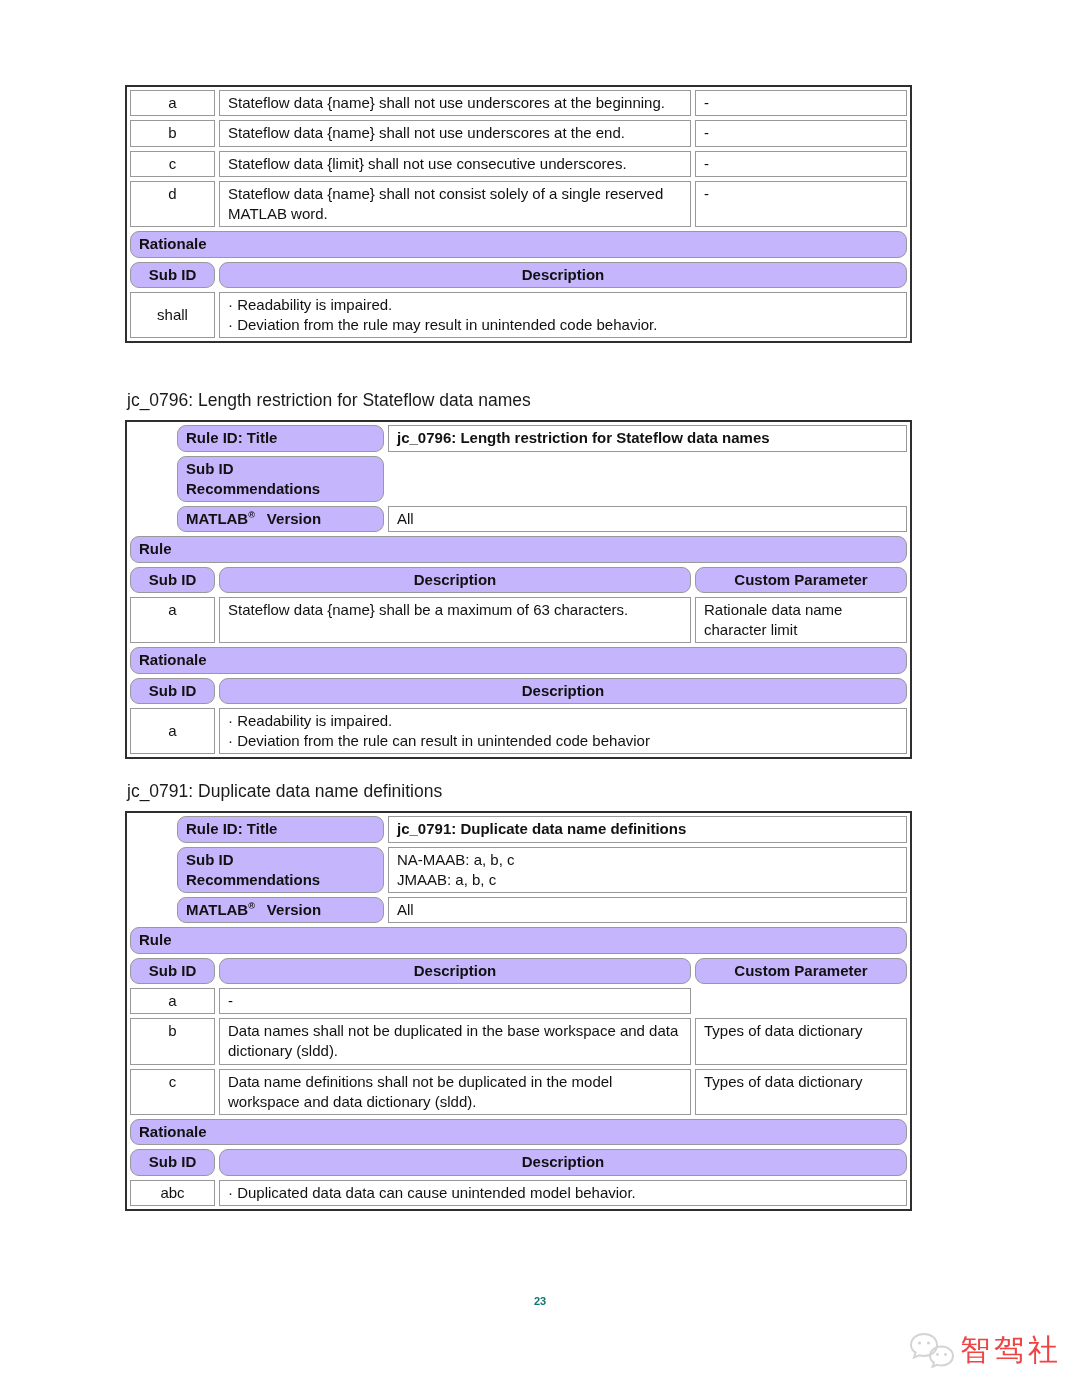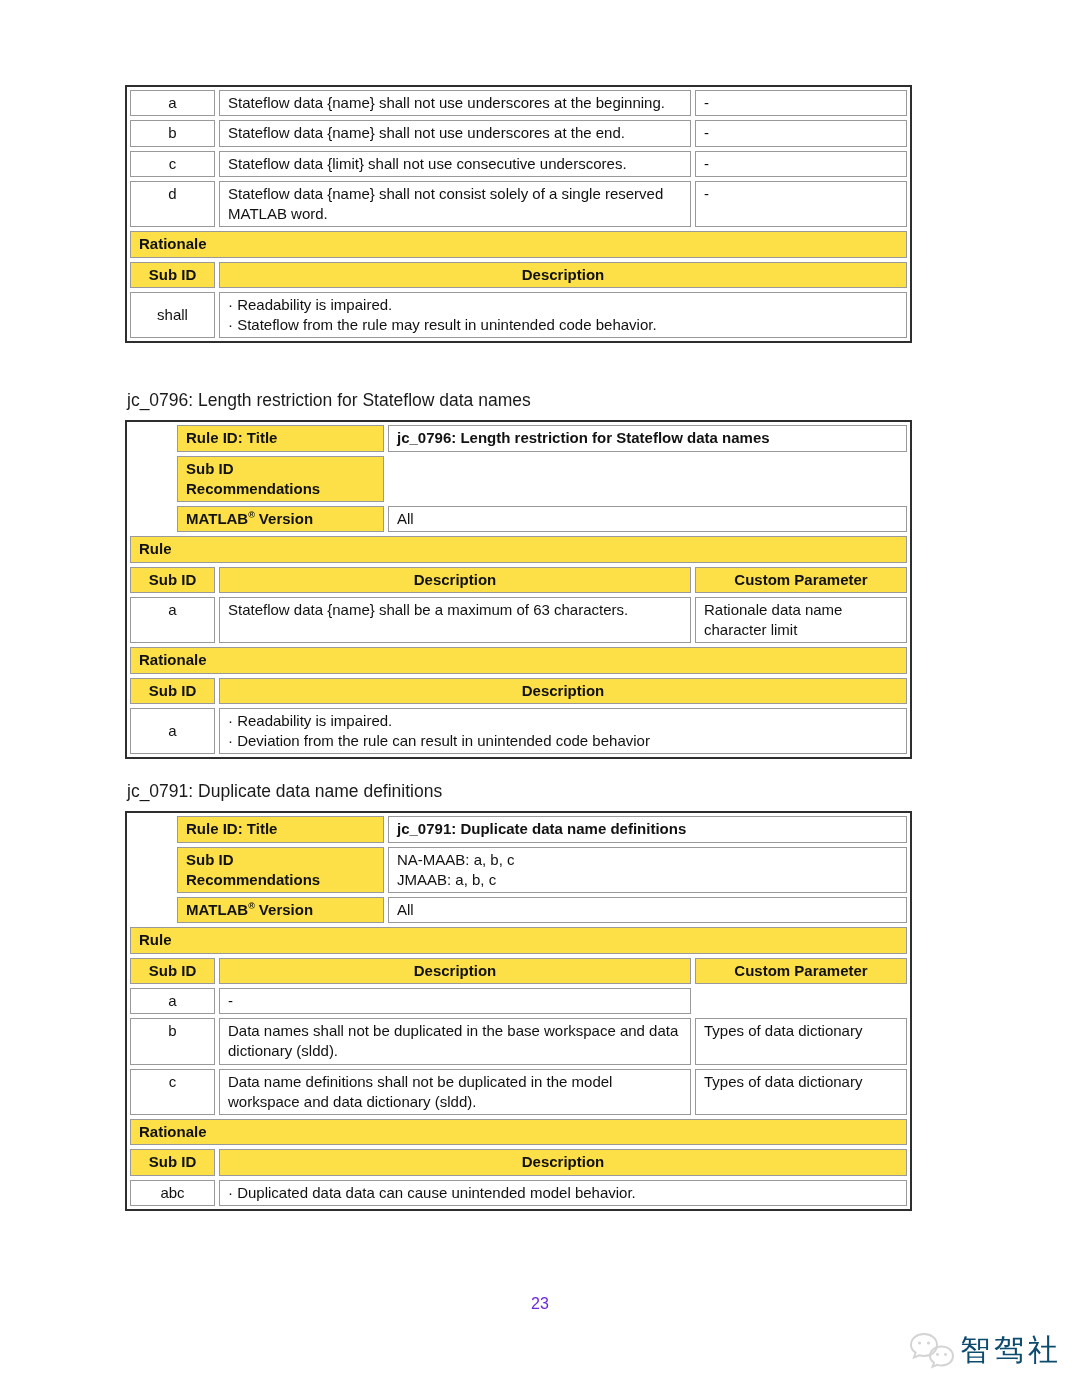--- a/index.html
+++ b/index.html
@@ -16,37 +16,37 @@
   }
   .r{display:grid;gap:4px;}
   .r-kv{grid-template-columns:207px 1fr;padding-left:47px;}
   .r-3{grid-template-columns:85px 1fr 212px;}
   .r-2{grid-template-columns:85px 1fr;}
   .r-1{grid-template-columns:1fr;}
   .c{
     box-sizing:border-box;border:1px solid #999;background:#fff;
     padding:2px 8px;font-size:15px;line-height:1.35;
   }
-  .hd{background:#fde047;font-weight:700;}
+  .hd{background:#c4b5fd;font-weight:700;border-radius:9px;}
   .b{font-weight:700;}
   .t-center{text-align:center;}
   .v-center{display:flex;align-items:center;justify-content:center;}
   .heading{font-size:17.5px;font-weight:400;color:#1a1a1a;margin:0 0 9px 2px;}
   .gap-lg{height:47px;}
   .gap-md{height:22px;}
   sup{font-size:9px;font-weight:700;}
-  .ml{margin-left:4px;}
+  .ml{margin-left:12px;}
   .page-number{
     position:absolute;left:0;top:1295px;width:100%;
-    text-align:center;font-size:16px;color:#6d28d9;
+    text-align:center;font-size:11px;color:#0f766e;font-weight:bold;
   }
   .watermark{
     position:absolute;right:18px;top:1330px;
     display:flex;align-items:center;gap:0;
-    color:#0c4a6e;font-size:30px;letter-spacing:4px;
+    color:#ef4444;font-size:30px;letter-spacing:4px;
     user-select:none;
   }
   .watermark svg{display:block;}
 </style>
 </head>
 <body>
 
 <div>
   <div class="content">
 
@@ -75,21 +75,21 @@
         <div class="c hd">Rationale</div>
       </div>
       <div class="r r-2">
         <div class="c hd t-center">Sub ID</div>
         <div class="c hd t-center">Description</div>
       </div>
       <div class="r r-2">
         <div class="c v-center">shall</div>
         <div class="c">
           <div>· Readability is impaired.</div>
-          <div>· Stateflow from the rule may result in unintended code behavior.</div>
+          <div>· Deviation from the rule may result in unintended code behavior.</div>
         </div>
       </div>
     </div>
 
     <div class="gap-lg"></div>
 
     <h2 class="heading">jc_0796: Length restriction for Stateflow data names</h2>
     <div class="rtable">
       <div class="r r-kv">
         <div class="c hd">Rule ID: Title</div>

